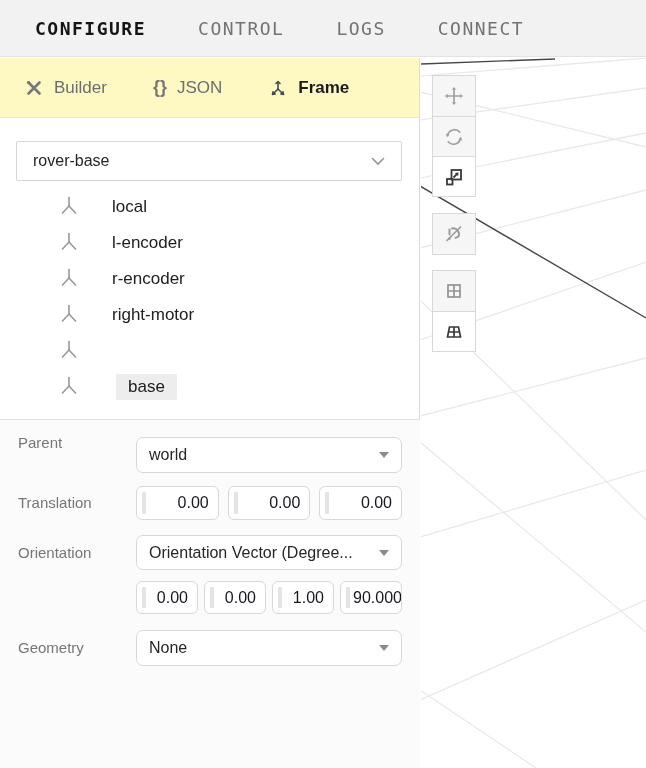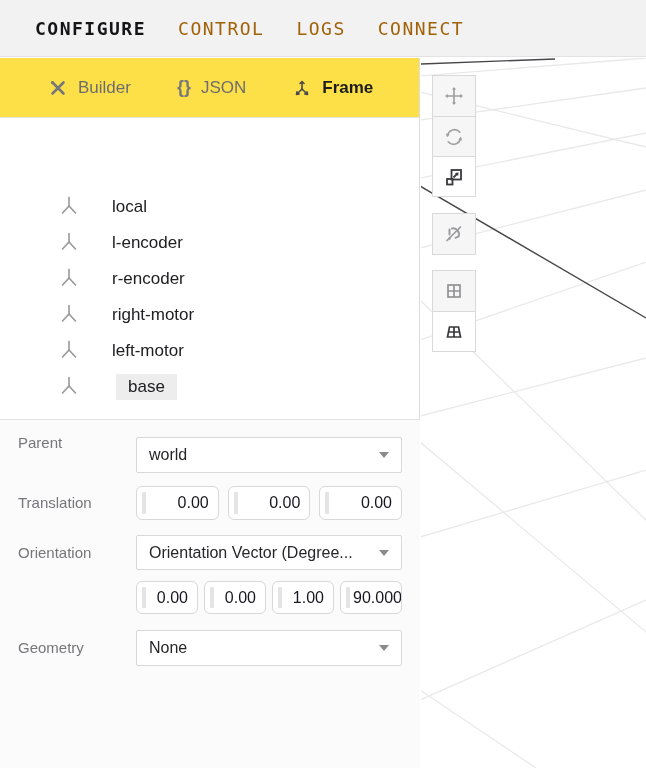--- a/index.html
+++ b/index.html
@@ -3,32 +3,32 @@
 <meta charset="utf-8">
 <style>
   * { margin:0; padding:0; box-sizing:border-box; }
   html,body { width:646px; height:768px; overflow:hidden; background:#fff;
               font-family:"Liberation Sans", sans-serif; }
   .app { position:relative; width:646px; height:768px; }
 
   
   .nav { position:absolute; left:0; top:0; width:646px; height:57px;
          background:#f2f2f3; border-bottom:1px solid #e3e3e5;
-         display:flex; align-items:center; padding-left:35px; gap:32px; }
+         display:flex; align-items:center; padding-left:35px; gap:52px; }
   .nav-tab { font-family:"DejaVu Sans Mono", monospace; font-size:18px;
-             letter-spacing:1.5px; color:#a16207; cursor:pointer; white-space:nowrap; }
+             letter-spacing:1.5px; color:#737373; cursor:pointer; white-space:nowrap; }
   .nav-tab.active { color:#151517; font-weight:bold; }
 
   
   .panel { position:absolute; left:0; top:58px; width:420px; height:710px;
            background:#ffffff; border-right:1px solid #dcdcde; }
 
   .subtabs { position:absolute; left:0; top:0; width:100%; height:60px;
-             background:#fde047; border-bottom:1px solid #e5e5e7;
-             display:flex; align-items:center; padding-left:48px; gap:46px; }
+             background:#fef9c3; border-bottom:1px solid #e5e5e7;
+             display:flex; align-items:center; padding-left:24px; gap:46px; }
   .subtab { display:flex; align-items:center; gap:10px; font-size:17px;
             color:#6d6d70; cursor:pointer; }
   .subtab .braces { font-size:18px; font-weight:bold; color:#77777a; }
   .subtab.active { color:#1b1b1d; font-weight:bold; }
 
   .bigselect { position:absolute; left:16px; top:83px; width:386px; height:40px;
                background:#fff; border:1px solid #d6d6d8; border-radius:2px;
                display:flex; align-items:center; padding:0 16px; cursor:pointer; }
   .bigselect .val { font-size:16px; color:#26262a; flex:1; }
 
@@ -37,21 +37,21 @@
               cursor:pointer; }
   .tree-row .t-icon { width:22px; height:22px; margin-right:20px; flex:0 0 auto; }
   .tree-label { font-size:17px; color:#202023; padding:3px 12px; border-radius:1px; }
   .tree-row.selected .tree-label { background:#ededee;margin-left:16px; }
 
   .hr { position:absolute; left:0; top:361px; width:420px; height:1px; background:#e2e2e4; }
 
   .form { position:absolute; left:0; top:362px; width:420px; height:348px; background:#fbfbfb; }
   .f-label { position:absolute; left:18px; font-size:15px; color:#76767a; }
   .select { position:absolute; left:136px; width:266px; background:#fff;
-            border:1px solid #d8d8da; border-radius:2px; display:flex;
+            border:1px solid #d8d8da; border-radius:7px; display:flex;
             align-items:center; padding:0 12px; cursor:pointer; }
   .select .val { font-size:16px; color:#26262a; flex:1; white-space:nowrap;
                  overflow:hidden; }
   .tri { width:0; height:0; border-left:5px solid transparent; border-right:5px solid transparent;
          border-top:6px solid #8b8b8f; flex:0 0 auto; margin-left:6px; }
   .numrow { position:absolute; left:136px; width:266px; display:flex; }
   .numrow.gap8 { gap:9px; } .numrow.gap6 { gap:6px; }
   .num { position:relative; flex:1; background:#fff; border:1px solid #d8d8da;
          border-radius:6px; overflow:hidden; }
   .num input { width:100%; height:100%; border:none; outline:none; background:transparent;
@@ -104,20 +104,26 @@
           <g stroke="#4a4a4e" stroke-width="1.6" fill="none" stroke-linecap="round">
             <path d="M10 11 L10 3.5 M10 3.5 L8 5.5 M10 3.5 L12 5.5"></path>
             <path d="M10 11 L4.5 16.5 M4.5 16.5 L5 13.8 M4.5 16.5 L7.2 16"></path>
             <path d="M10 11 L15.5 16.5 M15.5 16.5 L15 13.8 M15.5 16.5 L12.8 16"></path>
           </g>
         </svg>
         <span>Frame</span>
       </div>
     </div>
 
+    <div class="bigselect">
+      <span class="val">rover-base</span>
+      <svg width="14" height="9" viewBox="0 0 14 9">
+        <polyline points="1.5,1.5 7,7 12.5,1.5" stroke="#96969a" stroke-width="1.6" fill="none" stroke-linecap="round"></polyline>
+      </svg>
+    </div>
 
     <div class="tree">
       <div class="tree-row">
         <svg class="t-icon" viewBox="0 0 22 22">
             <g stroke="#98989b" stroke-width="1.6" fill="none" stroke-linecap="round">
               <path d="M11 12 L11 3.5"></path>
               <path d="M11 12 L4.5 19"></path>
               <path d="M11 12 L17.5 19"></path>
             </g>
           </svg>
@@ -154,21 +160,20 @@
         <span class="tree-label">right-motor</span>
       </div>
       <div class="tree-row">
         <svg class="t-icon" viewBox="0 0 22 22">
             <g stroke="#98989b" stroke-width="1.6" fill="none" stroke-linecap="round">
               <path d="M11 12 L11 3.5"></path>
               <path d="M11 12 L4.5 19"></path>
               <path d="M11 12 L17.5 19"></path>
             </g>
           </svg>
-        <span class="tree-label">left-motor</span>
       </div>
       <div class="tree-row selected">
         <svg class="t-icon" viewBox="0 0 22 22">
             <g stroke="#98989b" stroke-width="1.6" fill="none" stroke-linecap="round">
               <path d="M11 12 L11 3.5"></path>
               <path d="M11 12 L4.5 19"></path>
               <path d="M11 12 L17.5 19"></path>
             </g>
           </svg>
         <span class="tree-label">base</span>

